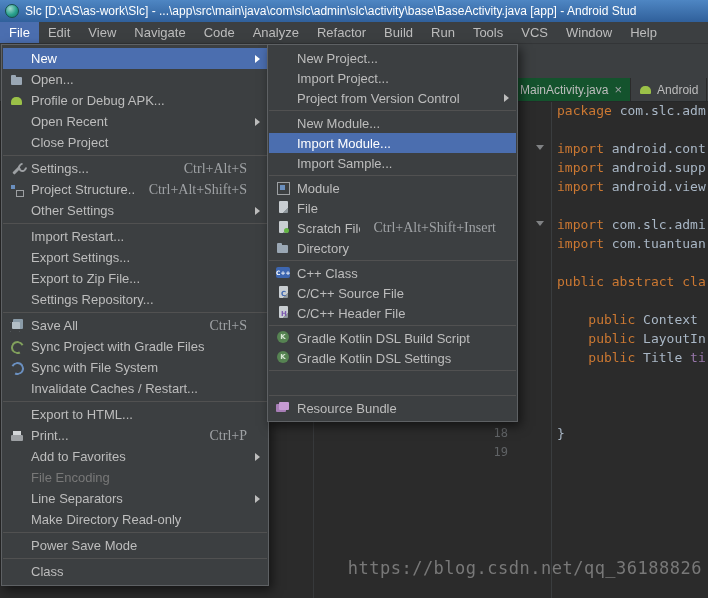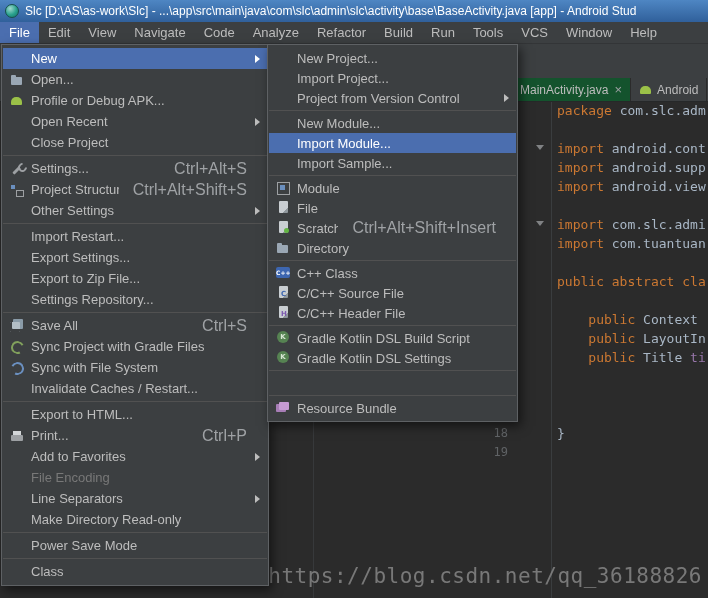--- a/index.html
+++ b/index.html
@@ -69,41 +69,41 @@
 
   .fold-marker {
     position:absolute; width:0; height:0; z-index:0; opacity:.75;
     border-left:4px solid transparent; border-right:4px solid transparent;
     border-top:5px solid #9da0a3;
   }
   .fold-a { left:536px; top:145px; }
   .fold-b { left:536px; top:221px; }
 
   .watermark {
-    position:absolute; right:6px; bottom:10px; z-index:1;
-    font-family:"DejaVu Sans Mono",monospace; font-size:21px; letter-spacing:.5px;
+    position:absolute; right:6px; bottom:20px; z-index:1;
+    font-family:"DejaVu Sans Mono",monospace; font-size:17px; letter-spacing:.5px;
     color:#8c8c8c; opacity:.8;
   }
 
   
   .menu {
     position:absolute; background:#3c3f41; border:1px solid #5e6164;
     box-shadow:3px 4px 10px rgba(0,0,0,.55); padding:3px 1px;
     color:#bdbdbd; font-size:13px;
   }
   .file-menu   { left:1px;   top:44px; width:268px; z-index:10; }
   .new-submenu { left:267px; top:44px; width:251px; z-index:11; }
 
   .menu-item { display:flex; align-items:center; height:21px; padding:0 7px; white-space:nowrap; }
   .new-submenu .menu-item { height:20px; }
   .menu-item.highlighted { background:#4b6eaf; color:#fff; }
   .menu-item.disabled .mi-label { color:#787878; }
   .mi-icon { width:15px; height:14px; flex:0 0 15px; position:relative; margin-right:6px; }
   .mi-label { flex:1; overflow:hidden; }
-  .mi-shortcut { margin-left:14px; color:#9fa2a5; font-size:16px; }
+  .mi-shortcut { margin-left:14px; color:#9fa2a5; font-size:14px;font-family:Liberation Serif, serif; }
   .mi-shortcut:empty { display:none; }
   .mi-arrow {
     visibility:hidden; width:0; height:0; margin-left:8px; flex:0 0 auto;
     border-top:4px solid transparent; border-bottom:4px solid transparent;
     border-left:5px solid #bdbdbd;
   }
   .has-submenu .mi-arrow { visibility:visible; }
   .menu-item.highlighted .mi-arrow { border-left-color:#fff; }
   .menu-sep { height:1px; background:#515151; margin:2px 0; }
 

